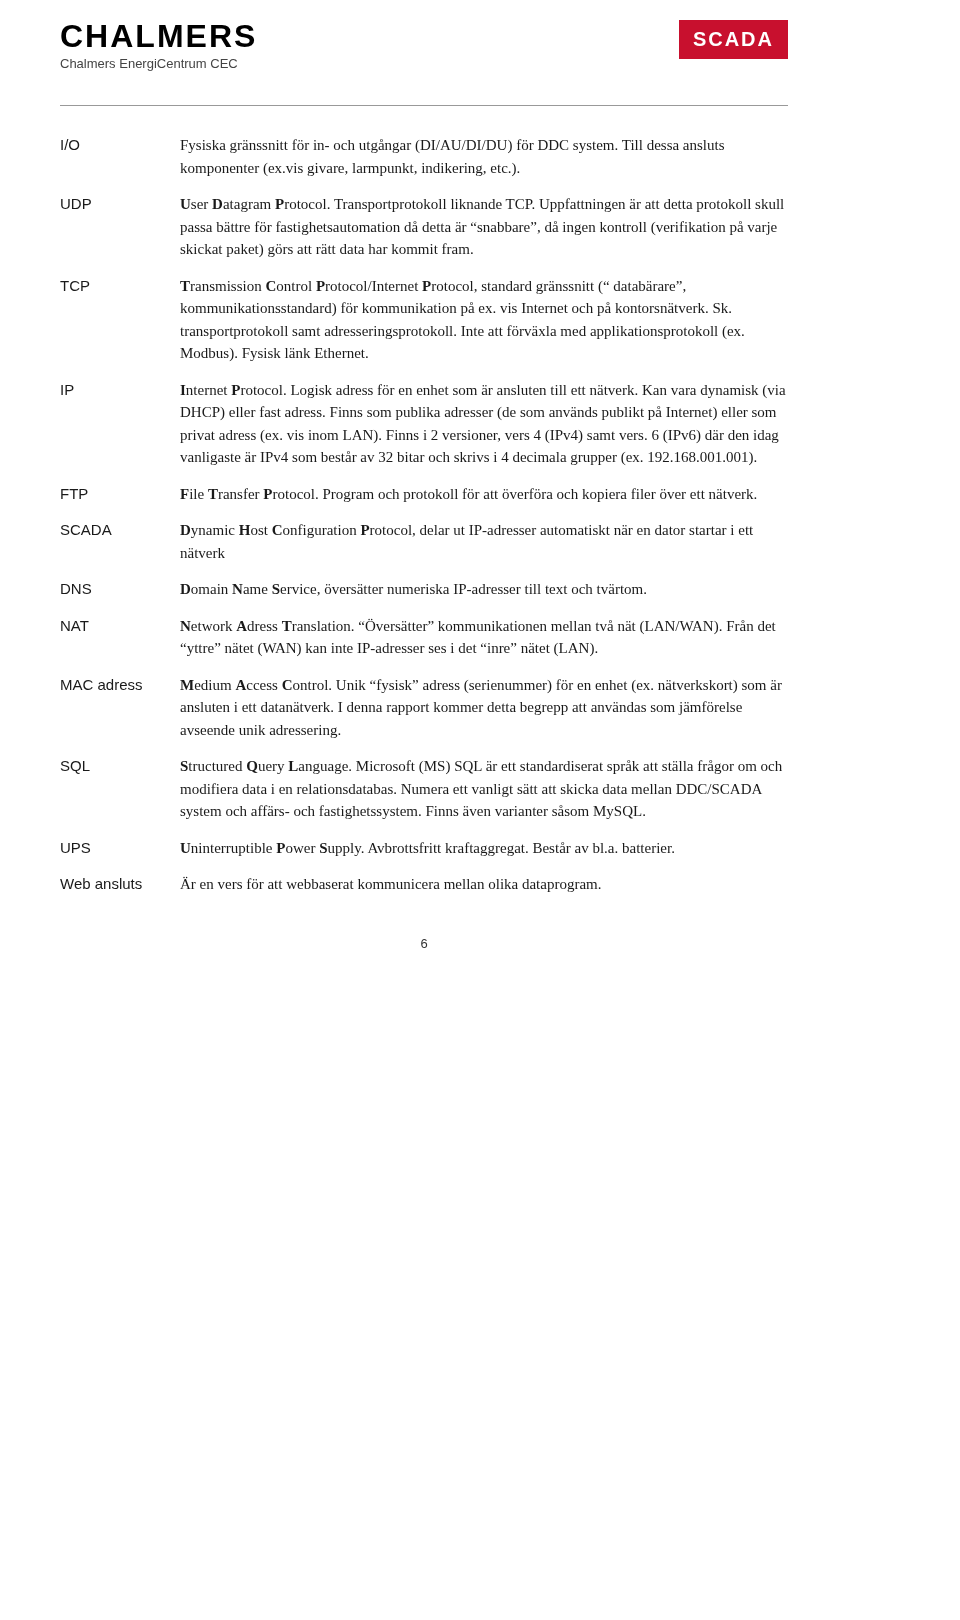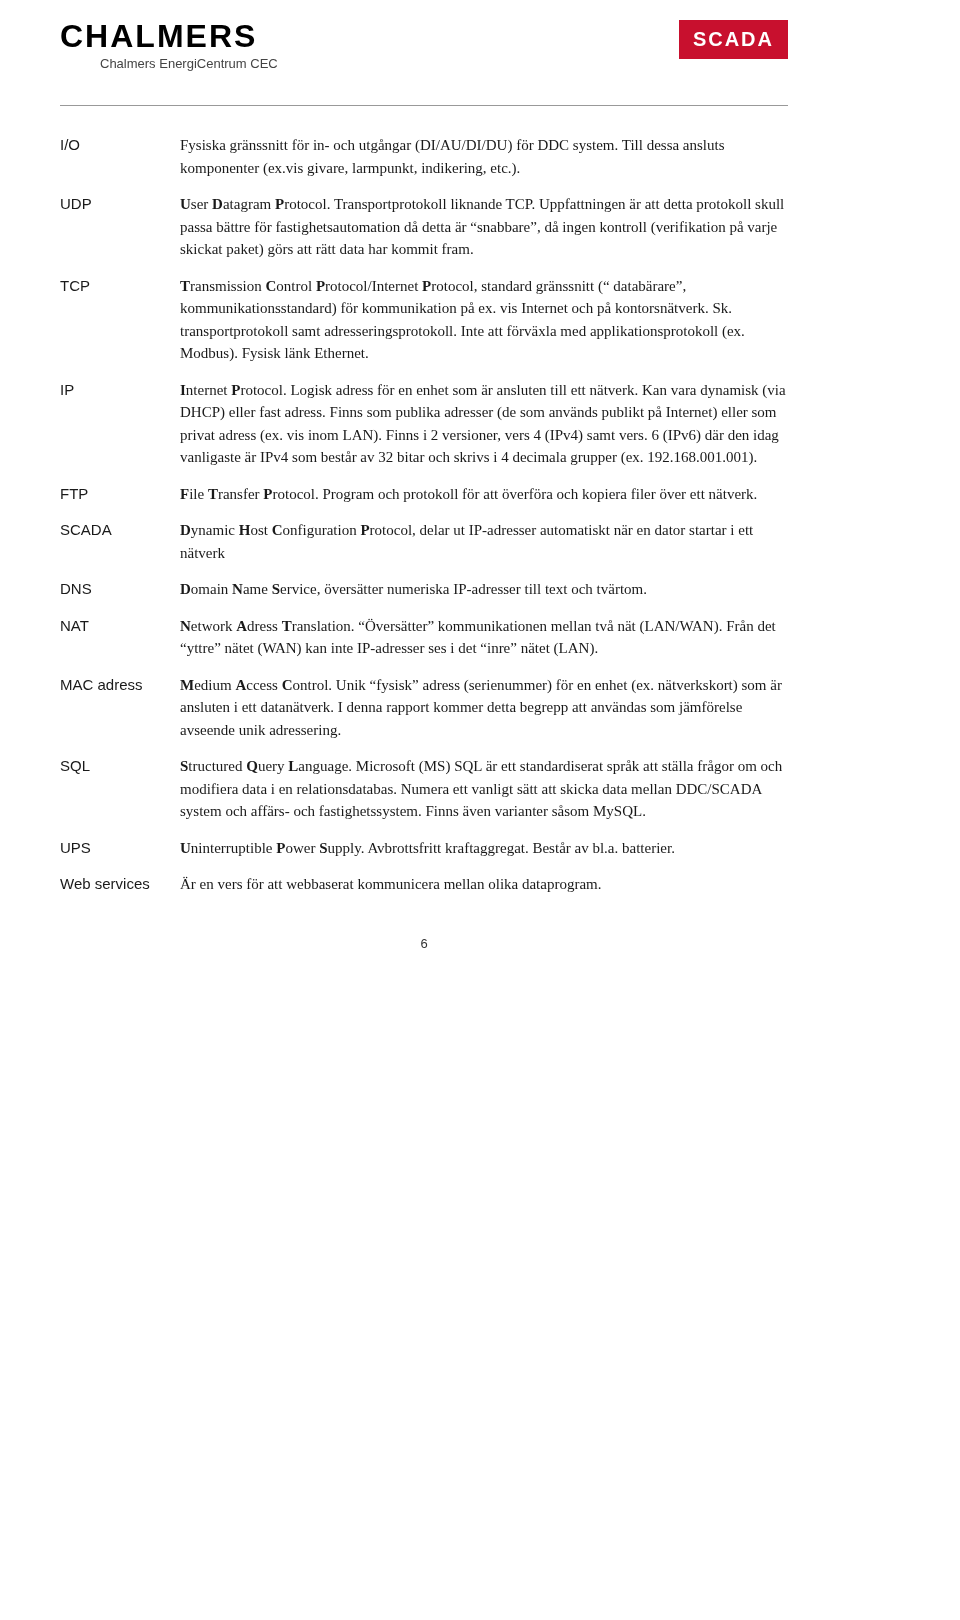--- a/index.html
+++ b/index.html
@@ -48,21 +48,20 @@
       color: #000000;
       line-height: 1;
       margin-bottom: 4px;
     }
 
     .subtitle {
       font-family: Arial, sans-serif;
       font-size: 13px;
       color: #444444;
       font-weight: normal;
-      margin-left: 40px;
     }
 
     .sabo-logo {
       width: 80px;
       height: 55px;
       display: flex;
       flex-direction: column;
       align-items: flex-end;
       justify-content: flex-start;
     }
@@ -186,21 +185,21 @@
         </tr>
         <tr>
           <td class="term-cell">SQL</td>
           <td class="desc-cell"><b>S</b>tructured <b>Q</b>uery <b>L</b>anguage. Microsoft (MS) SQL är ett standardiserat språk att ställa frågor om och modifiera data i en relationsdatabas. Numera ett vanligt sätt att skicka data mellan DDC/SCADA system och affärs- och fastighetssystem. Finns även varianter såsom MySQL.</td>
         </tr>
         <tr>
           <td class="term-cell">UPS</td>
           <td class="desc-cell"><b>U</b>ninterruptible <b>P</b>ower <b>S</b>upply. Avbrottsfritt kraftaggregat. Består av bl.a. batterier.</td>
         </tr>
         <tr>
-          <td class="term-cell">Web services</td>
+          <td class="term-cell">Web ansluts</td>
           <td class="desc-cell">Är en vers för att webbaserat kommunicera mellan olika dataprogram.</td>
         </tr>
       </tbody>
   </table>
 
   <div class="page-number">6</div>
 
 </div>
 
 </body></html>

